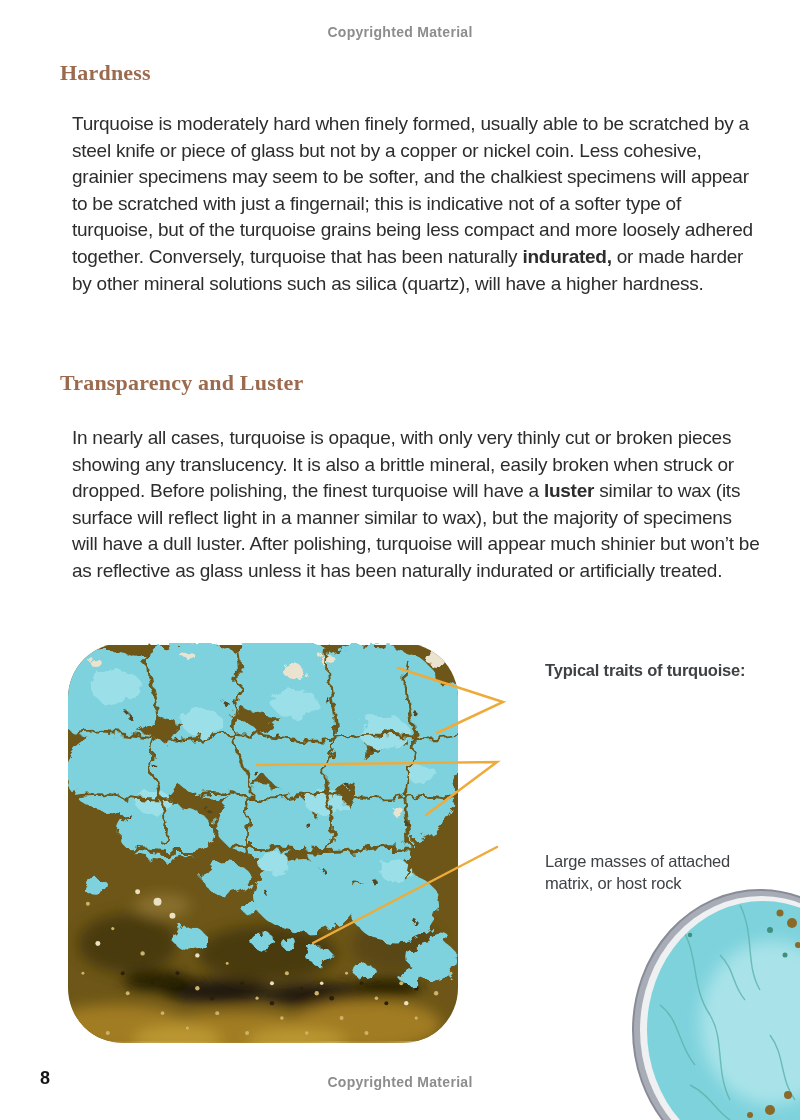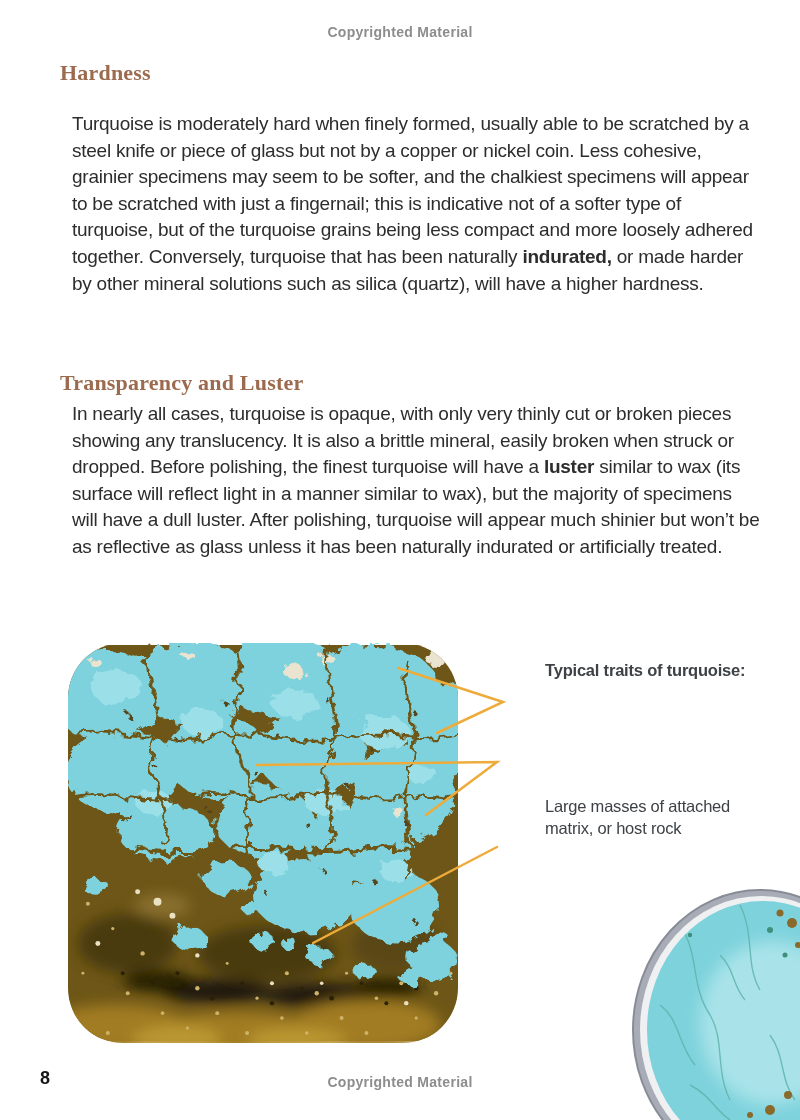--- a/index.html
+++ b/index.html
@@ -24,38 +24,38 @@
     letter-spacing:.2px;
   }
   #heading-1{top:60px;}
   #heading-2{top:356px;margin-top:14px;}
   .body-para{
     position:absolute;left:60px;width:690px;margin:12px;
     font-size:19px;line-height:26.6px;color:var(--body-text,#2d2d2d);
     letter-spacing:-0.25px;
   }
   #para-1{top:99px;}
-  #para-2{top:389px;}
+  #para-2{top:413px;}
   .figure-image{
     position:absolute;left:68px;top:643px;width:390px;height:400px;
     border-radius:55px;overflow:hidden;
   }
   .figure-image svg{display:block;}
   .leader-svg{
     position:absolute;left:0;top:630px;width:800px;height:420px;
     pointer-events:none;z-index:3;
   }
   .ann{
     position:absolute;left:505px;width:246px;
     font-size:16.5px;line-height:21.5px;color:var(--annotation,#3e4246);
     letter-spacing:-0.2px;z-index:4;margin-left:40px;
   }
   #ann-1{top:660px;}
   #ann-2{top:752px;}
-  #ann-3{top:796px;}
+  #ann-3{top:851px;}
   .ann-title{font-weight:700;}
   .cabochon{
     position:absolute;left:620px;top:885px;width:180px;height:235px;z-index:2;
   }
   .page-number{
     position:absolute;left:40px;top:1068px;
     font-size:18px;font-weight:700;color:#151515;
   }
 </style>
 </head>

